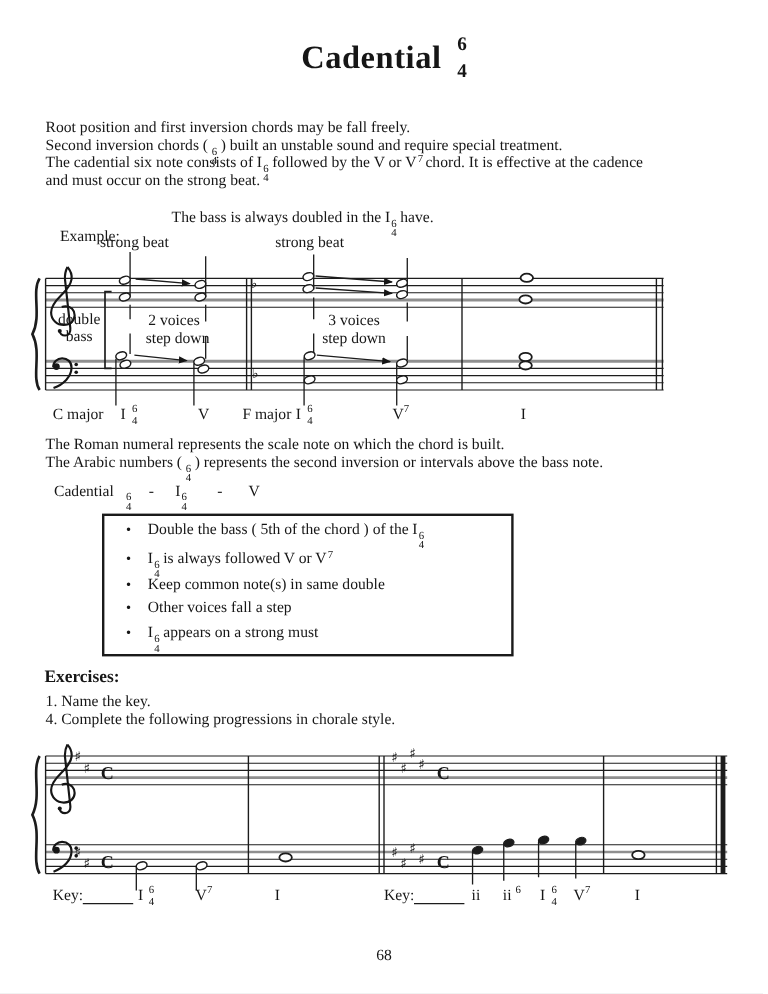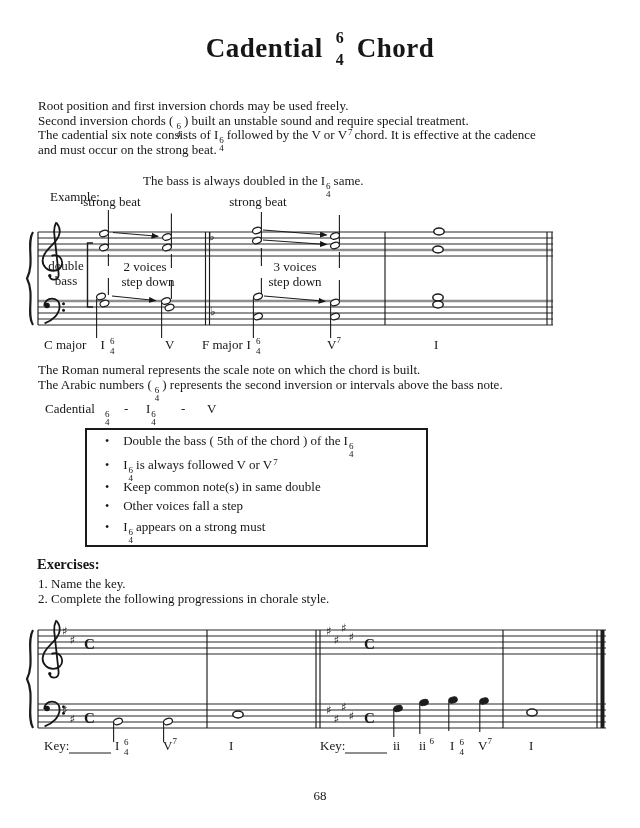--- a/index.html
+++ b/index.html
@@ -41,46 +41,45 @@
 <body>
 
 <div class="page">
 
   <div class="title-row">
     <span class="t1">Cadential</span>
     <span class="tfrac">
       <span>6</span>
       <span>4</span>
     </span>
-    <span class="t1">Chord</span>
   </div>
 
   <div class="tblock" style="left:38px;top:99px">
-    <div class="tl"><span>Root position and first inversion chords may be used freely.</span></div>
+    <div class="tl"><span>Root position and first inversion chords may be fall freely.</span></div>
     <div class="tl">
       <span>Second inversion chords (</span><span class="fr">
           <span>6</span>
           <span>4</span>
         </span><span>) built an unstable sound and require special treatment.</span>
     </div>
     <div class="tl">
       <span>The cadential six note consists of</span><span class="rn"><span>I</span><span class="fr">
             <span>6</span>
             <span>4</span>
           </span></span><span>followed by the V or V</span><sup class="sp">7</sup><span>chord.  It is effective at the cadence</span>
     </div>
     <div class="tl"><span>and must occur on the strong beat.</span></div>
   </div>
 
   <span class="abs ex-label" style="left:50px;top:189px">Example:</span>
   <span class="abs tl" style="left:143px;top:174px">
     <span>The bass is always doubled in the</span><span class="rn"><span>I</span><span class="fr">
           <span>6</span>
           <span>4</span>
-        </span></span><span>same.</span>
+        </span></span><span>have.</span>
   </span>
 
   <svg class="ms" style="top:192px" width="640" height="164" viewBox="0 192 640 164">
     <defs>
       <marker id="arr" markerWidth="9" markerHeight="8" refX="6.5" refY="3" orient="auto" markerUnits="userSpaceOnUse">
         <path d="M0 0 L7.5 3 L0 6 Z" fill="#161616"></path>
       </marker>
     </defs>
 
     <g stroke="#1c1c1c" stroke-width="0.95">
@@ -257,21 +256,21 @@
       <span><span class="rn" style="margin-left:0"><span>I</span><span class="fr">
               <span>6</span>
               <span>4</span>
             </span></span><span>appears on a strong must</span></span>
     </div>
   </div>
 
   <div class="abs exh" style="left:37px;top:556px">Exercises:</div>
   <div class="tblock" style="left:38px;top:576px">
     <div class="tl" style="height:15px;line-height:15px">1.  Name the key.</div>
-    <div class="tl" style="height:15px;line-height:15px">2.  Complete the following progressions in chorale style.</div>
+    <div class="tl" style="height:15px;line-height:15px">4.  Complete the following progressions in chorale style.</div>
   </div>
 
   <svg class="ms" style="top:616px" width="640" height="142" viewBox="0 616 640 142">
     <g stroke="#1c1c1c" stroke-width="0.95">
       <line x1="38" y1="630" x2="606" y2="630"></line>
         <line x1="38" y1="636" x2="606" y2="636"></line>
       <line x1="38" y1="642" x2="606" y2="642"></line>
       <line x1="38" y1="648" x2="606" y2="648" stroke="#8f8f8f" stroke-width="2.2"></line>
       <line x1="38" y1="654" x2="606" y2="654"></line>
       <line x1="38" y1="704" x2="606" y2="704"></line>

